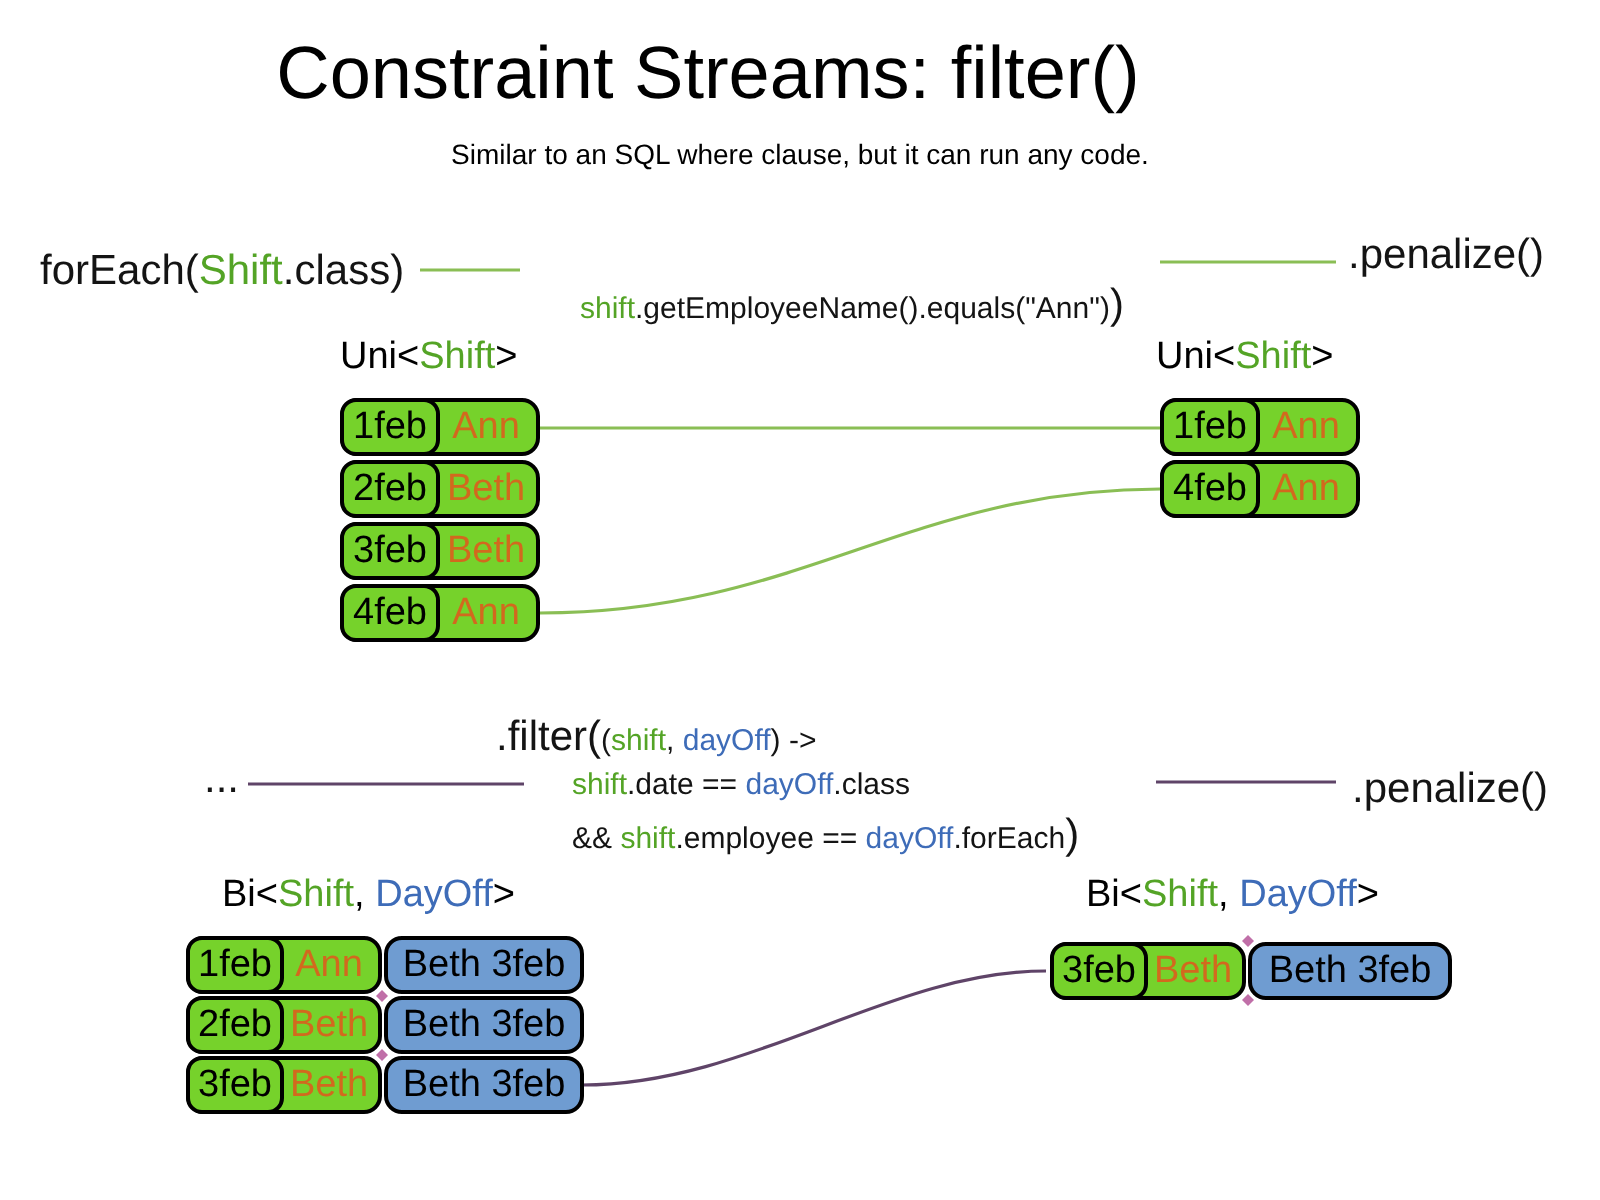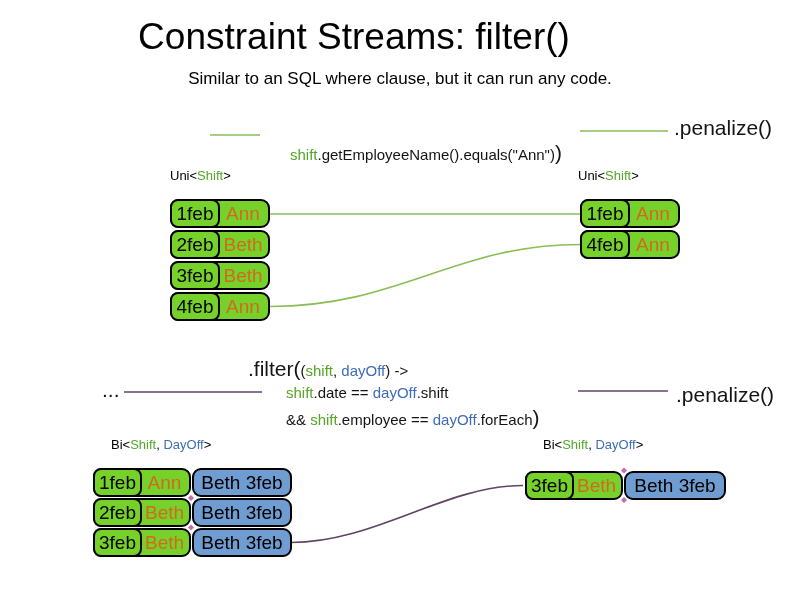--- a/index.html
+++ b/index.html
@@ -1,28 +1,28 @@
 <!DOCTYPE html>
 <html style="--cell_green: #76D22B; --cell_blue: #6F9CD1; --text_green: #54A426; --text_blue: #3E6CB8; --text_orange: #D2691E; --line_green: #8ABE55; --line_purple: #5F4468; --glue_pink: #C06FA8;"><head>
 <meta charset="utf-8">
 <style>
   html,body { margin:0; padding:0; background:#fff; }
   .slide {
     position:relative; width:800px; height:600px; background:#ffffff;
     font-family:"Liberation Sans", sans-serif; overflow:hidden; color:#000;
   }
   .title { position:absolute; top:16px; left:0; width:708px; text-align:center; font-size:37px; letter-spacing:0; }
-  .subtitle { position:absolute; top:69px; left:0; width:800px; text-align:center; font-size:17px; }
+  .subtitle { position:absolute; top:69px; left:0; width:800px; text-align:center; font-size:14px; }
 
   .code { position:absolute; white-space:nowrap; font-size:21px; color:#141414; }
   .code .sm { font-size:15px; }
   .green { color:var(--text_green); }
   .blue  { color:var(--text_blue); }
 
-  .tbl-header { position:absolute; font-size:13px; white-space:nowrap; }
+  .tbl-header { position:absolute; font-size:19px; white-space:nowrap; }
 
   svg.connectors { position:absolute; left:0; top:0; pointer-events:none; }
 
   .shift-box {
     position:absolute; display:flex; align-items:stretch; box-sizing:border-box;
     height:29px; background:var(--cell_green); border:2px solid #000; border-radius:9px;
   }
   .bi-row { position:absolute; display:flex; }
   .bi-row .shift-box { position:static; }
   .datebox {
@@ -57,20 +57,21 @@
     <path d="M291,542.5 C375,542.5 445,485.5 523,485.5" fill="none" stroke-width="1.6" stroke="#5F4468"></path>
     <path d="M188,498 L191,495 L194,498 L191,501 Z" fill="#C06FA8"></path>
     <path d="M188,527.5 L191,524.5 L194,527.5 L191,530.5 Z" fill="#C06FA8"></path>
     <path d="M621,470.5 L624,467.5 L627,470.5 L624,473.5 Z" fill="#C06FA8"></path>
     <path d="M621,500 L624,497 L627,500 L624,503 Z" fill="#C06FA8"></path>
   </svg>
 
   <div class="title">Constraint Streams: filter()</div>
   <div class="subtitle">Similar to an SQL where clause, but it can run any code.</div>
 
+  <div class="code" style="left:20px; top:124px;"><span>forEach(</span><span class="green">Shift</span><span>.class)</span></div>
 
 
   <div class="code" style="left:290px; top:141px;"><span class="sm green">shift</span><span class="sm">.getEmployeeName().equals("Ann")</span><span>)</span></div>
 
   <div class="code" style="left:674px; top:116px;">.penalize()</div>
 
   <div class="tbl-header" style="left:170px; top:168px;"><span>Uni&lt;</span><span class="green">Shift</span><span>&gt;</span></div>
 
   <div class="tbl-header" style="left:578px; top:168px;"><span>Uni&lt;</span><span class="green">Shift</span><span>&gt;</span></div>
 
@@ -97,21 +98,21 @@
   </div>
   <div class="shift-box" style="left:580px; top:230px; width:100px;">
     <div class="datebox" style="width:50px;">4feb</div>
     <div class="namebox">Ann</div>
   </div>
 
   <div class="code" style="left:102px; top:378px;">...</div>
 
   <div class="code" style="left:248px; top:357px;"><span>.filter(</span><span class="sm">(</span><span class="sm green">shift</span><span class="sm">, </span><span class="sm blue">dayOff</span><span class="sm">) -&gt;</span></div>
 
-  <div class="code sm" style="left:286px; top:384px; font-size:15px;"><span class="green">shift</span><span>.date == </span><span class="blue">dayOff</span><span>.shift</span></div>
+  <div class="code sm" style="left:286px; top:384px; font-size:15px;"><span class="green">shift</span><span>.date == </span><span class="blue">dayOff</span><span>.class</span></div>
 
   <div class="code" style="left:286px; top:406px; font-size:15px;"><span>&amp;&amp; </span><span class="green">shift</span><span>.employee == </span><span class="blue">dayOff</span><span>.forEach</span><span style="font-size:21px;">)</span></div>
 
   <div class="code" style="left:676px; top:383px;">.penalize()</div>
 
   <div class="tbl-header" style="left:111px; top:437px;"><span>Bi&lt;</span><span class="green">Shift</span><span>, </span><span class="blue">DayOff</span><span>&gt;</span></div>
 
   <div class="tbl-header" style="left:543px; top:437px;"><span>Bi&lt;</span><span class="green">Shift</span><span>, </span><span class="blue">DayOff</span><span>&gt;</span></div>
 
   <div class="bi-row" style="left:93px; top:468px;">

